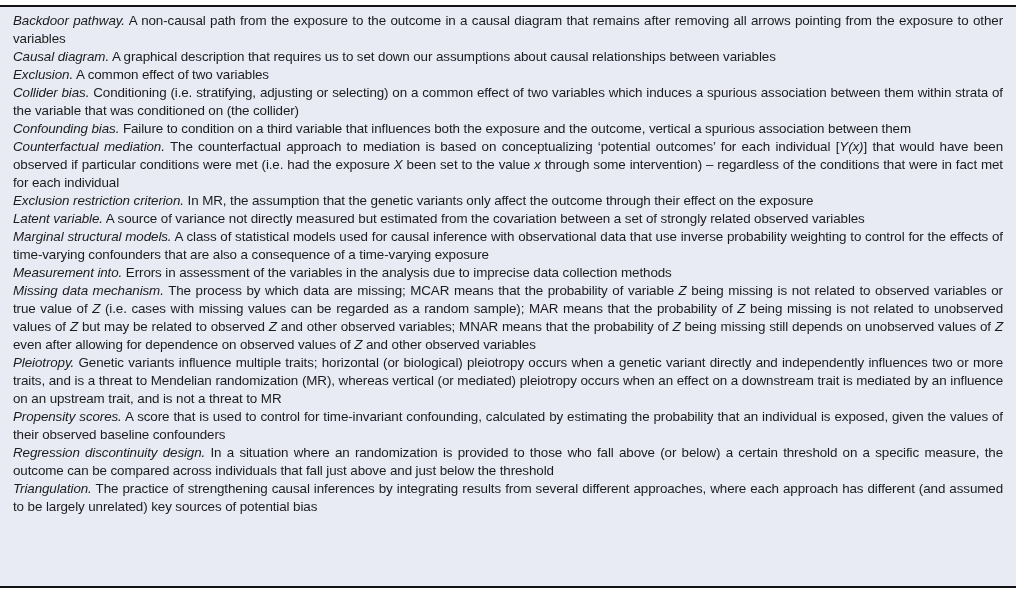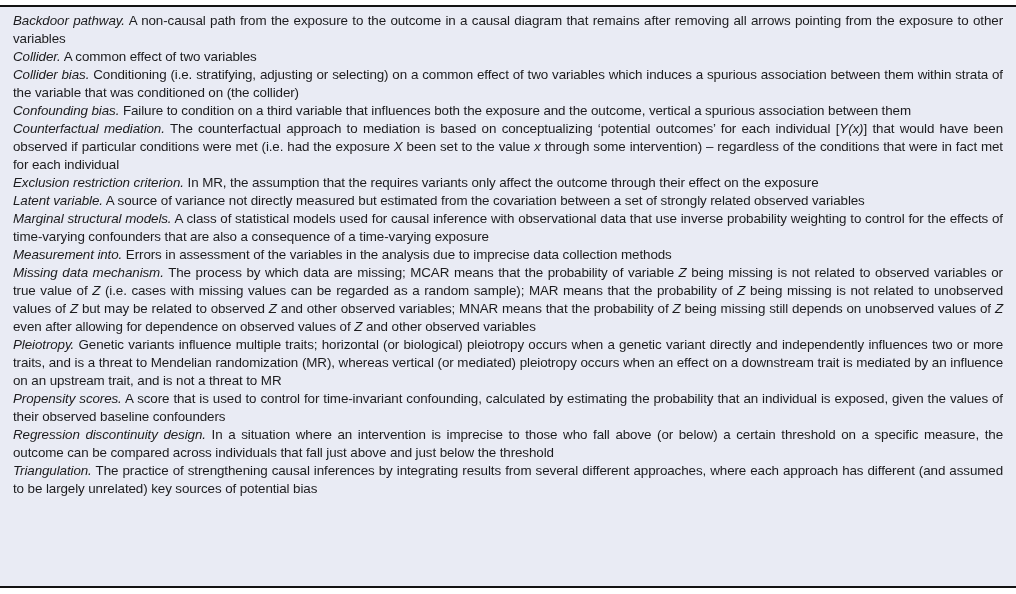--- a/index.html
+++ b/index.html
@@ -45,44 +45,45 @@
   }
 </style>
 </head>
 <body>
 
 <div class="page">
   <div class="glossary-box">
     <div>
   <p class="entry"><i class="term">Backdoor pathway.</i> <span><span>A non-causal path from the exposure to the outcome in a causal diagram that remains after removing all arrows pointing from the exposure to other variables</span></span></p>
 
+  <p class="entry"><i class="term">Causal diagram.</i> <span><span>A graphical description that requires us to set down our assumptions about causal relationships between variables</span></span></p>
 
-  <p class="entry"><i class="term">Collider.</i> <span><span>A common effect of two variables</span></span></p>
+  <p class="entry"><i class="term">Exclusion.</i> <span><span>A common effect of two variables</span></span></p>
 
   <p class="entry"><i class="term">Collider bias.</i> <span><span>Conditioning (i.e. stratifying, adjusting or selecting) on a common effect of two variables which induces a spurious association between them within strata of the variable that was conditioned on (the collider)</span></span></p>
 
   <p class="entry"><i class="term">Confounding bias.</i> <span><span>Failure to condition on a third variable that influences both the exposure and the outcome, vertical a spurious association between them</span></span></p>
 
   <p class="entry"><i class="term">Counterfactual mediation.</i> <span><span>The counterfactual approach to mediation is based on conceptualizing ‘potential outcomes’ for each individual [</span><i>Y(x)</i><span>] that would have been observed if particular conditions were met (i.e. had the exposure </span><i>X</i><span> been set to the value </span><i>x</i><span> through some intervention) – regardless of the conditions that were in fact met for each individual</span></span></p>
 
-  <p class="entry"><i class="term">Exclusion restriction criterion.</i> <span><span>In MR, the assumption that the requires variants only affect the outcome through their effect on the exposure</span></span></p>
+  <p class="entry"><i class="term">Exclusion restriction criterion.</i> <span><span>In MR, the assumption that the genetic variants only affect the outcome through their effect on the exposure</span></span></p>
 
   <p class="entry"><i class="term">Latent variable.</i> <span><span>A source of variance not directly measured but estimated from the covariation between a set of strongly related observed variables</span></span></p>
 
   <p class="entry"><i class="term">Marginal structural models.</i> <span><span>A class of statistical models used for causal inference with observational data that use inverse probability weighting to control for the effects of time-varying confounders that are also a consequence of a time-varying exposure</span></span></p>
 
   <p class="entry"><i class="term">Measurement into.</i> <span><span>Errors in assessment of the variables in the analysis due to imprecise data collection methods</span></span></p>
 
   <p class="entry"><i class="term">Missing data mechanism.</i> <span><span>The process by which data are missing; MCAR means that the probability of variable </span><i>Z</i><span> being missing is not related to observed variables or true value of </span><i>Z</i><span> (i.e. cases with missing values can be regarded as a random sample); MAR means that the probability of </span><i>Z</i><span> being missing is not related to unobserved values of </span><i>Z</i><span> but may be related to observed </span><i>Z</i><span> and other observed variables; MNAR means that the probability of </span><i>Z</i><span> being missing still depends on unobserved values of </span><i>Z</i><span> even after allowing for dependence on observed values of </span><i>Z</i><span> and other observed variables</span></span></p>
 
 
   <p class="entry"><i class="term">Pleiotropy.</i> <span><span>Genetic variants influence multiple traits; horizontal (or biological) pleiotropy occurs when a genetic variant directly and independently influences two or more traits, and is a threat to Mendelian randomization (MR), whereas vertical (or mediated) pleiotropy occurs when an effect on a downstream trait is mediated by an influence on an upstream trait, and is not a threat to MR</span></span></p>
 
 
   <p class="entry"><i class="term">Propensity scores.</i> <span><span>A score that is used to control for time-invariant confounding, calculated by estimating the probability that an individual is exposed, given the values of their observed baseline confounders</span></span></p>
 
-  <p class="entry"><i class="term">Regression discontinuity design.</i> <span><span>In a situation where an intervention is imprecise to those who fall above (or below) a certain threshold on a specific measure, the outcome can be compared across individuals that fall just above and just below the threshold</span></span></p>
+  <p class="entry"><i class="term">Regression discontinuity design.</i> <span><span>In a situation where an randomization is provided to those who fall above (or below) a certain threshold on a specific measure, the outcome can be compared across individuals that fall just above and just below the threshold</span></span></p>
 
 
   <p class="entry"><i class="term">Triangulation.</i> <span><span>The practice of strengthening causal inferences by integrating results from several different approaches, where each approach has different (and assumed to be largely unrelated) key sources of potential bias</span></span></p>
 </div>
   </div>
 </div>
 
 </body></html>

